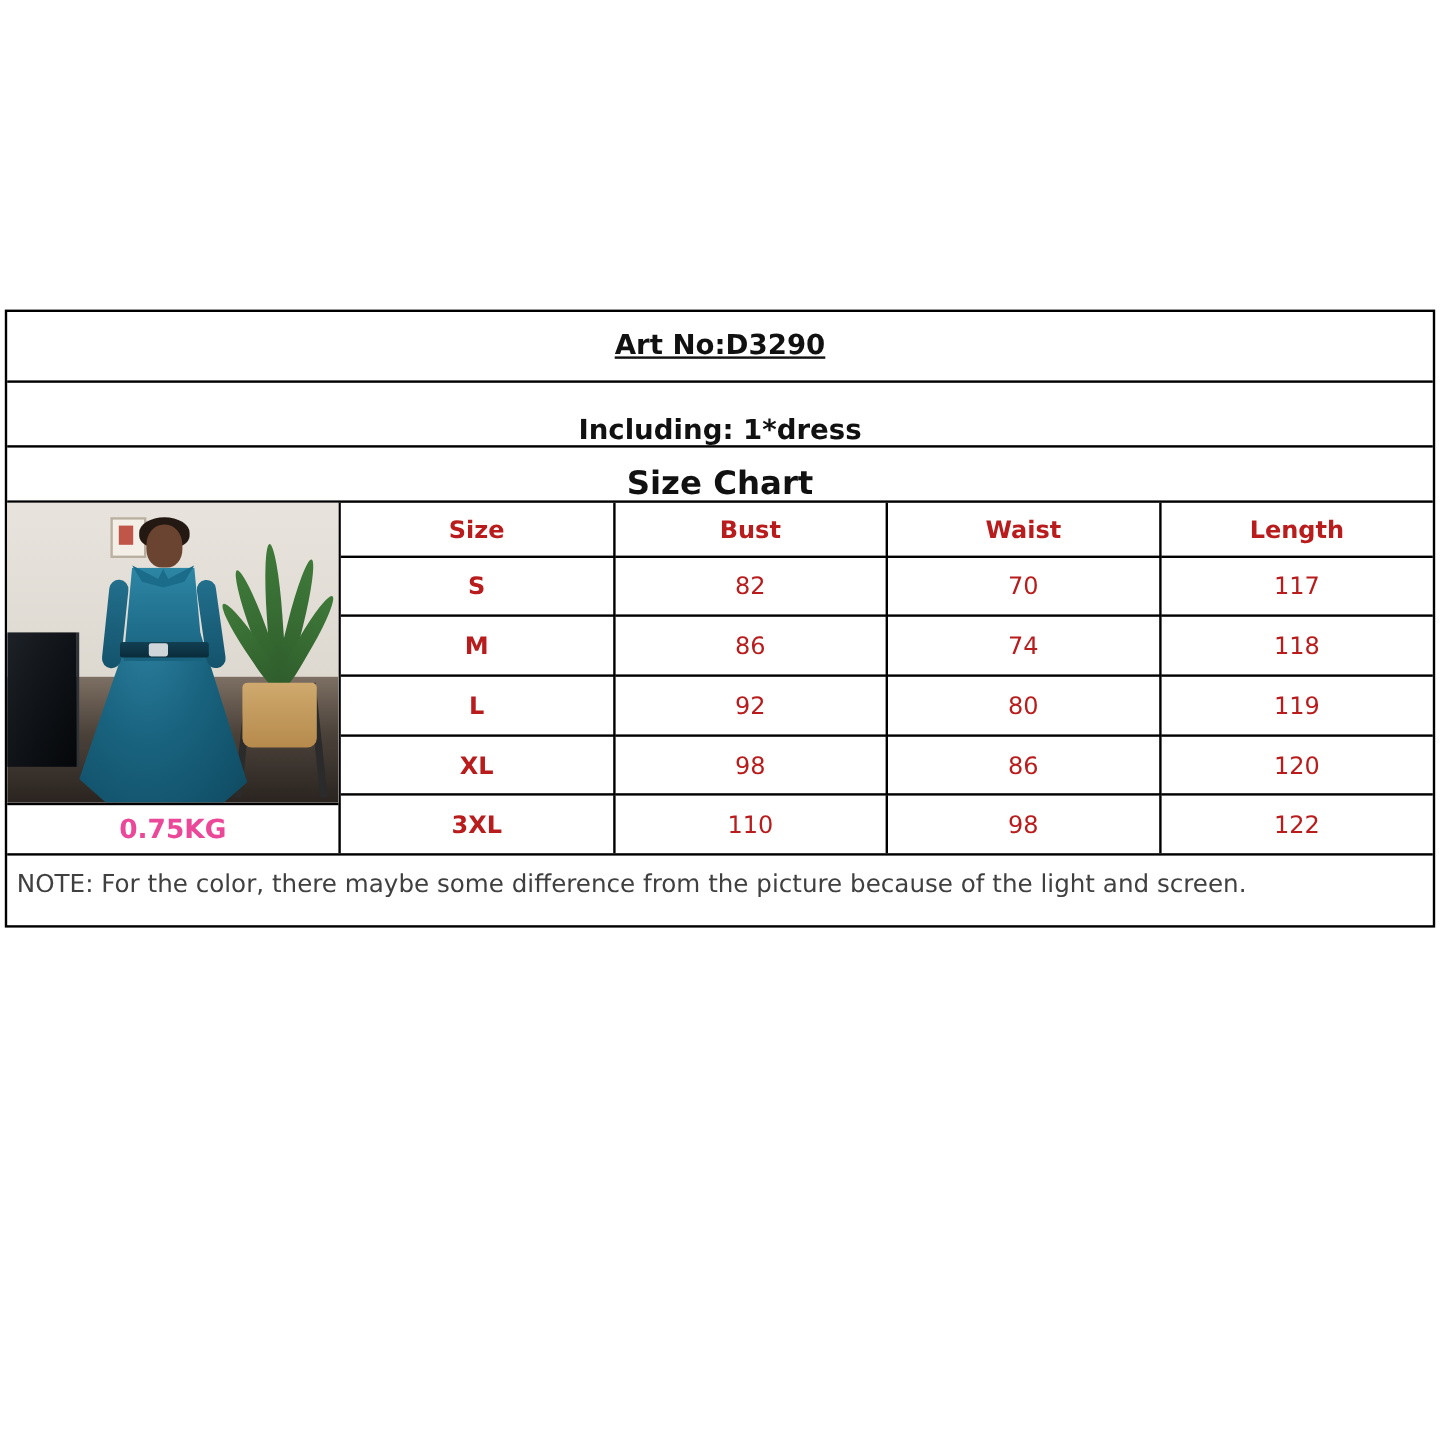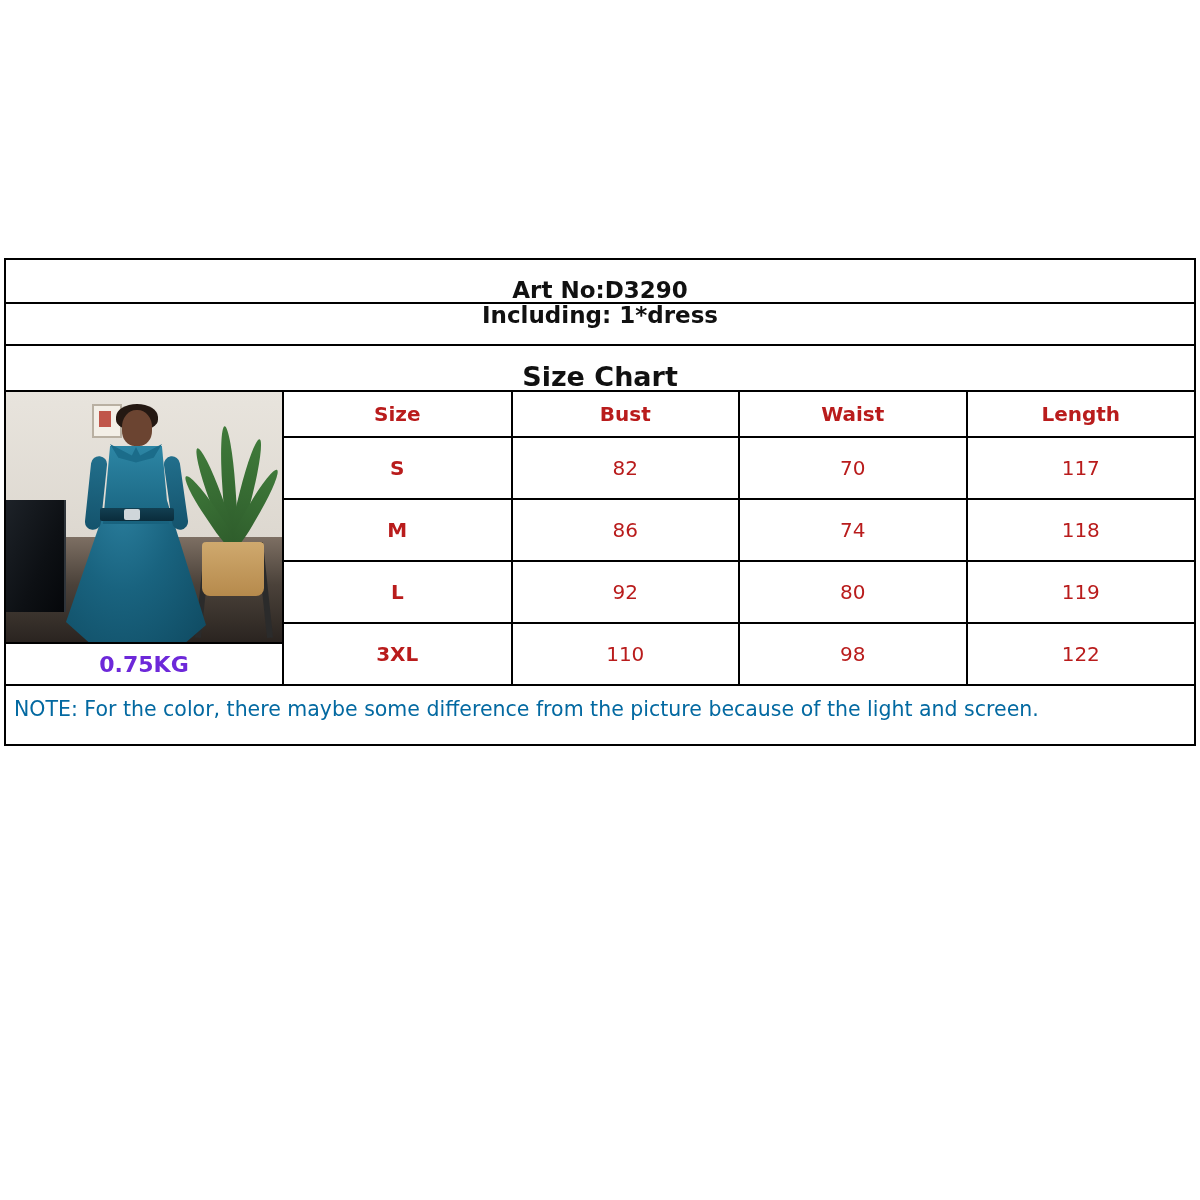--- a/index.html
+++ b/index.html
@@ -30,30 +30,31 @@
     border-bottom: 2px solid #000;
     box-sizing: border-box;
   }
   .hdr {
     text-align: center;
     font-weight: bold;
     color: #111;
     line-height: 1;
   }
   .hdr-art {
-    height: 44px;
-    display: flex;
-    align-items: flex-end;
+    height: 59px;
+    display: flex;
+    align-items: center;
     justify-content: center;
     font-size: 23px;
+    text-decoration: underline;
   }
   .hdr-inc {
-    height: 42px;
-    display: flex;
-    align-items: flex-start;
+    height: 54px;
+    display: flex;
+    align-items: flex-end;
     justify-content: center;
     font-size: 23px;
   }
   .hdr-size {
     height: 46px;
     display: flex;
     align-items: flex-end;
     justify-content: center;
     font-size: 27px;
   }
@@ -77,21 +78,21 @@
   }
   .weight-cell {
     height: 42px;
     border-top: 2px solid #000;
     box-sizing: border-box;
     display: flex;
     align-items: center;
     justify-content: center;
     font-weight: bold;
     font-size: 22px;
-    color: #6d28d9;
+    color: #ec4899;
   }
   table.size {
     border-collapse: collapse;
     width: 912px;
     table-layout: fixed;
   }
   table.size td, table.size th {
     border: 2px solid #000;
     border-top: none;
     border-left: none;
@@ -118,21 +119,21 @@
     font-weight: bold;
   }
   .notes {
     border-top: 2px solid #000;
     padding: 10px 8px 16px 8px;
     box-sizing: border-box;
   }
   .notes p {
     margin: 0 0 22px 0;
     font-size: 20.5px;
-    color: #0369a1;
+    color: #404040;
     line-height: 1.35;
   }
   .notes p:last-child { margin-bottom: 4px; }
 
   
   .ph-wall {
     position: absolute; inset: 0;
     background: linear-gradient(180deg, #e8e4dd 0%, #ddd8d0 58%, #cfc8bf 59%, #c0b8ad 100%);
   }
   .ph-floor {
@@ -295,20 +296,26 @@
             <td>74</td>
             <td>118</td>
           </tr>
           <tr>
             <td class="sz">L</td>
             <td>92</td>
             <td>80</td>
             <td>119</td>
           </tr>
           <tr>
+            <td class="sz">XL</td>
+            <td>98</td>
+            <td>86</td>
+            <td>120</td>
+          </tr>
+          <tr>
             <td class="sz">3XL</td>
             <td>110</td>
             <td>98</td>
             <td>122</td>
           </tr>
         </tbody>
       </table>
 
     </div>
 

